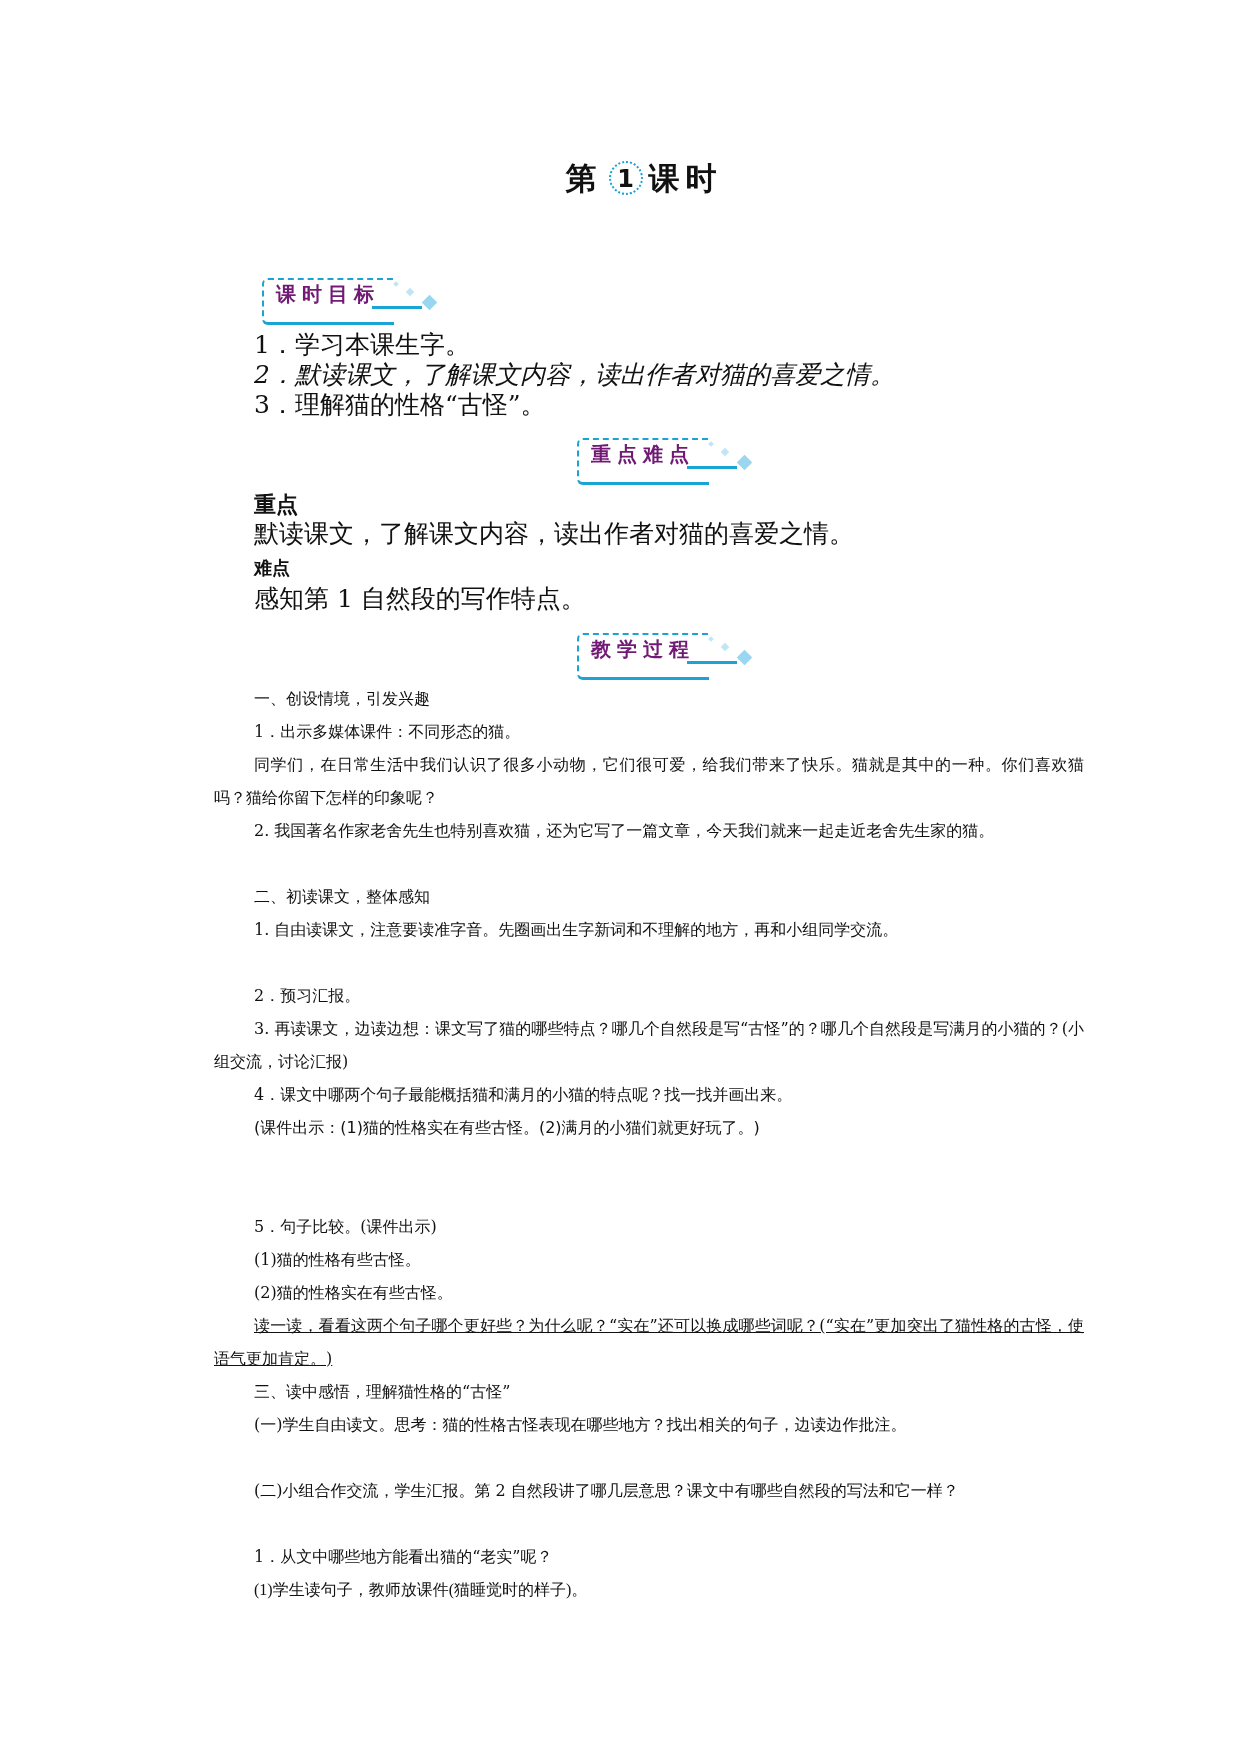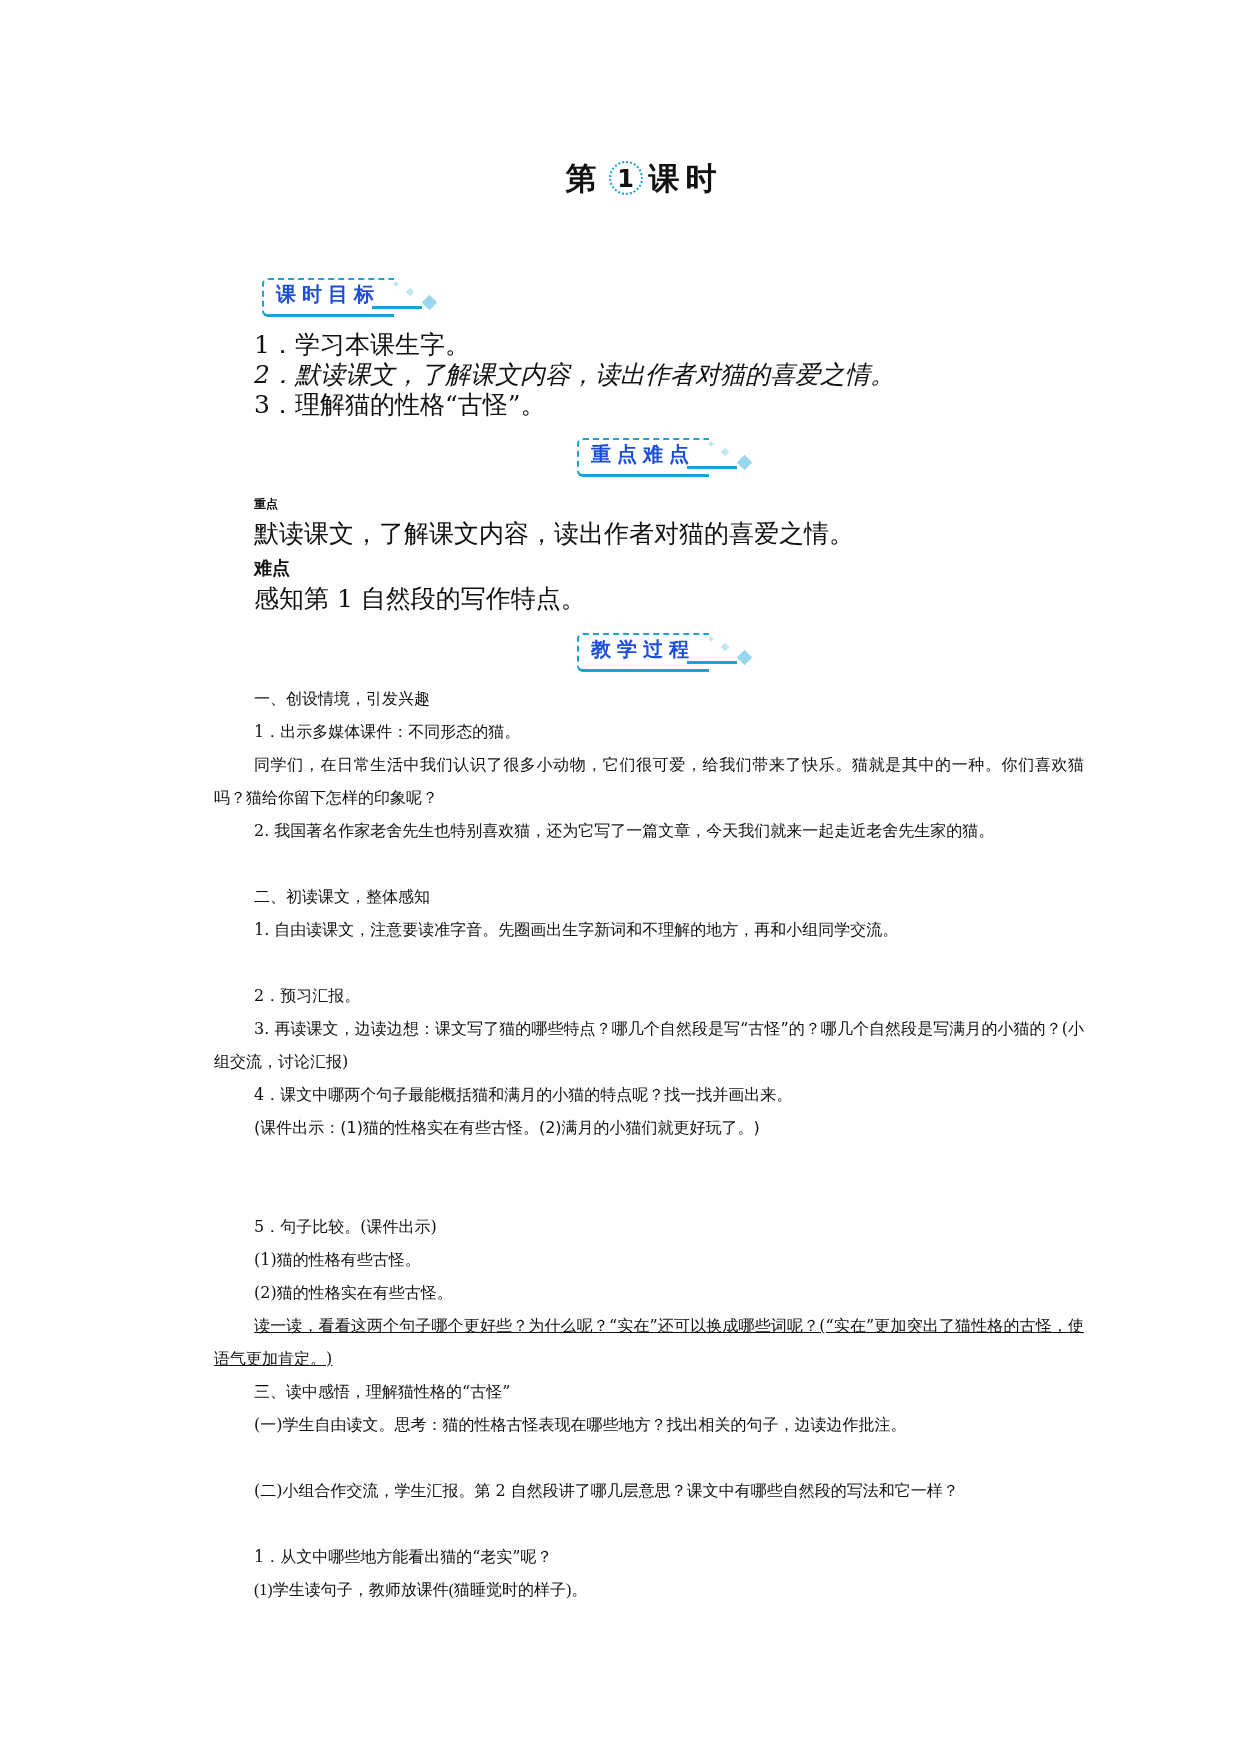--- a/index.html
+++ b/index.html
@@ -7,25 +7,25 @@
          font-family: "DejaVu Serif", "Liberation Serif", serif; color: #111; }
   .page { position: absolute; left: 0; top: 0; width: 1068px; height: 1754px; margin-left: 24px; }
 
   .title { position: absolute; top: 158px; left: 0; width: 1240px; text-align: center;
            font-family: "DejaVu Sans", sans-serif; font-weight: bold; font-size: 31px; letter-spacing: 6px; color: #111; }
   .title .num { display: inline-block; width: 34px; height: 34px; line-height: 32px; border-radius: 50%;
                 border: 2px dotted #1ba3d4; text-align: center; font-size: 24px; letter-spacing: 0;
                 margin: 0 6px; vertical-align: 2px; box-sizing: border-box; }
 
   .badge { position: absolute; height: 30px; }
-  .badge .box { position: absolute; left: 0; top: 0; height: 26px; padding: 0 14px 8px 12px;
+  .badge .box { position: absolute; left: 0; top: 0; height: 26px; padding: 0 14px 16px 12px;
                 border-top: 2px dashed #1ba3d4; border-left: 2px dashed #1ba3d4;
                 border-bottom: 3px solid #1ba3d4; border-radius: 6px 0 0 6px;
                 font-family: "DejaVu Sans", sans-serif; font-weight: bold; font-size: 20px; line-height: 28px;
-                letter-spacing: 6px; color: #1d4ed8; white-space: nowrap; }
+                letter-spacing: 6px; color: #701a75; white-space: nowrap; }
   .badge .line { position: absolute; top: 28px; height: 3px; background: #1ba3d4; }
   .badge .dia { position: absolute; width: 8px; height: 8px; background: #bfe6f5; transform: rotate(45deg); }
   .badge .dia.s1 { width: 4px; height: 4px; }
   .badge .dia.s2 { width: 6px; height: 6px; }
   .badge .dia.s3 { width: 11px; height: 11px; background: #9ad6ef; }
 
   .text { position: absolute; font-size: 25px; line-height: 33px; white-space: nowrap; }
   .para { position: absolute; left: 190px; width: 870px; font-size: 16px; line-height: 33px;
           text-indent: 40px; text-align: justify; }
   .bold { font-family: "DejaVu Sans", sans-serif; font-weight: bold; }
@@ -53,21 +53,21 @@
   <div class="text" style="left:230px; top:388px;">3．理解猫的性格“古怪”。</div>
 
   <div class="badge" style="left:553px; top:438px; width:180px;">
     <div class="box">重点难点</div>
     <div class="line" style="left:110px; width:50px;"></div>
     <div class="dia s1" style="left:132px; top:4px;"></div>
     <div class="dia s2" style="left:145px; top:11px;"></div>
     <div class="dia s3" style="left:162px; top:19px;"></div>
   </div>
 
-  <div class="text bold" style="left:230px; top:488px; font-size:12px;">重点</div>
+  <div class="text bold" style="left:230px; top:488px; font-size:22px;">重点</div>
   <div class="text" style="left:230px; top:519px;font-family:Liberation Mono, monospace;">默读课文，了解课文内容，读出作者对猫的喜爱之情。</div>
   <div class="text bold" style="left:230px; top:551px; font-size:18px;">难点</div>
   <div class="text" style="left:230px; top:582px;">感知第 1 自然段的写作特点。</div>
 
   <div class="badge" style="left:553px; top:633px; width:180px;">
     <div class="box">教学过程</div>
     <div class="line" style="left:110px; width:50px;"></div>
     <div class="dia s1" style="left:132px; top:4px;"></div>
     <div class="dia s2" style="left:145px; top:11px;"></div>
     <div class="dia s3" style="left:162px; top:19px;"></div>

